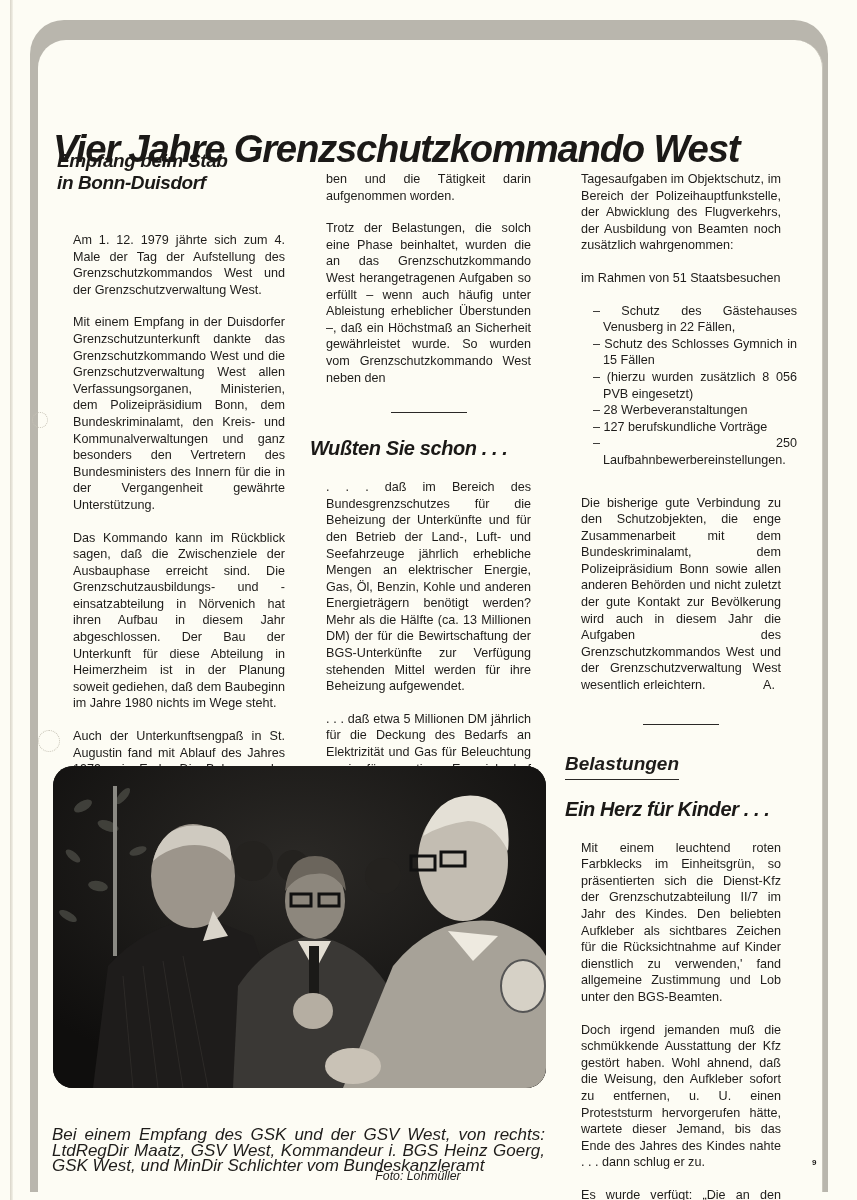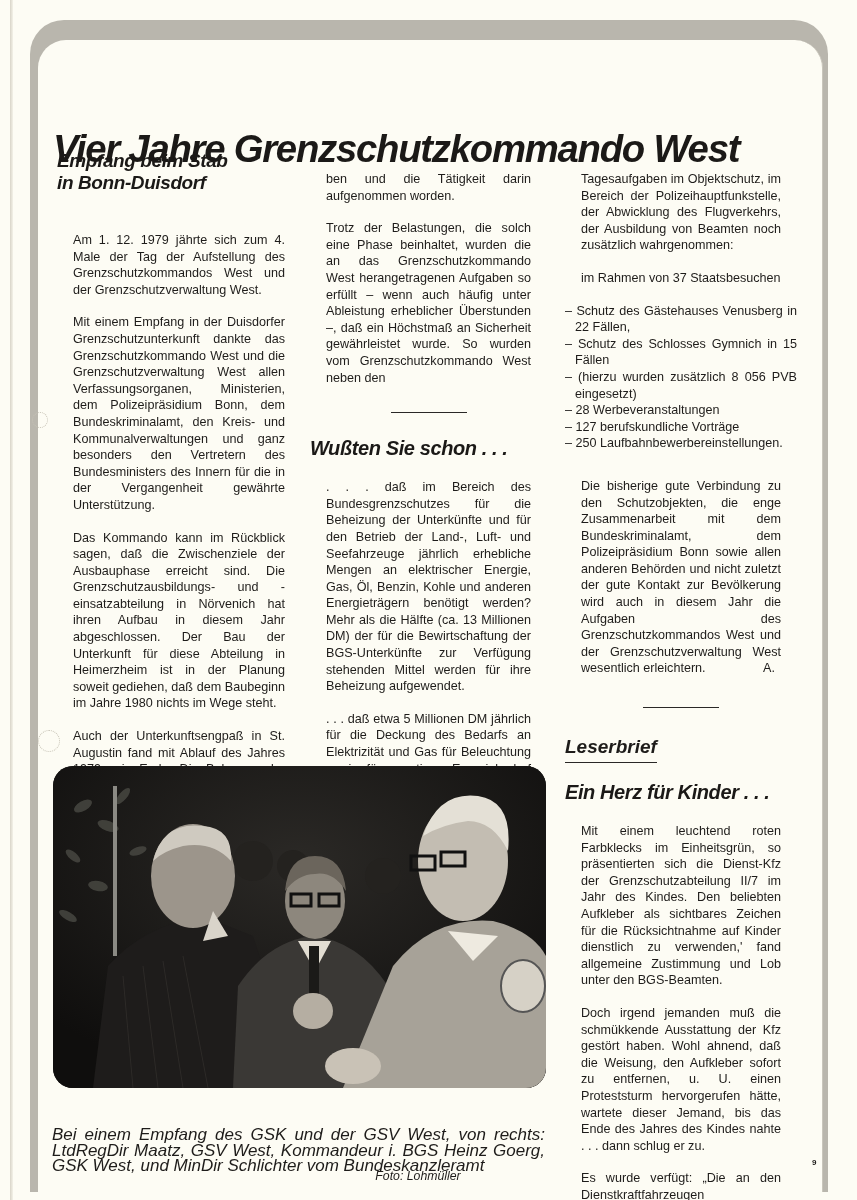--- a/index.html
+++ b/index.html
@@ -39,21 +39,21 @@
   .col1 { left: 57px; top: 150px; width: 244px; }
   .col2 { left: 310px; top: 155px; width: 237px; }
   .col3 { left: 565px; top: 155px; width: 232px; }
   .h2 {
     font-weight: bold; font-style: italic; font-size: 19px; line-height: 22px;
     letter-spacing: -0.4px; color: #1b1917; margin: 0; text-align: left;
   }
   .h2.sub { margin-bottom: 20px; font-size: 20px; }
   .rule { width: 76px; height: 0; border-top: 1.4px solid #2a2826; margin: 26px auto 24px auto; }
   .list { margin: 0; padding: 0; list-style: none; }
-  .list li { padding-left: 10px; text-indent: -10px; text-align: justify; }
+  .list li { padding-left: 10px; text-indent: -10px; text-align: justify; margin-left: 28px; }
   .sign-right { text-align: right; padding-right: 14px; }
   .leser {
     display: inline-block; font-size: 19px; line-height: 22px; font-weight: bold; font-style: italic;
     padding-bottom: 4px; border-bottom: 1.6px solid #2a2826; margin-top: 0; margin-bottom: 18px;
   }
   .photo {
     position: absolute; left: 53px; top: 766px; width: 493px; height: 322px;
     border-radius: 20px; overflow: hidden;
     background: radial-gradient(ellipse at 30% 40%, #3a3734 0%, #151413 70%);
   }
@@ -96,36 +96,36 @@
   <div class="rule"></div>
   <h2 class="h2 sub">Wußten Sie schon . . .</h2>
   <p>. . . daß im Bereich des Bundesgrenzschutzes für die Beheizung der Unterkünfte und für den Betrieb der Land-, Luft- und Seefahrzeuge jährlich erhebliche Mengen an elektrischer Energie, Gas, Öl, Benzin, Kohle und anderen Energieträgern benötigt werden? Mehr als die Hälfte (ca. 13 Millionen DM) der für die Bewirtschaftung der BGS-Unterkünfte zur Verfügung stehenden Mittel werden für ihre Beheizung aufgewendet.</p>
   <p class="gap">. . . daß etwa 5 Millionen DM jährlich für die Deckung des Bedarfs an Elektrizität und Gas für Beleuchtung sowie für sonstigen Energiebedarf ausgegeben werden?</p>
   <p class="gap">. . . daß der Bundesgrenzschutz jährlich für mehr als 11 Millionen DM Kraft- und Schmierstoffe benötigt? Das sind 34 Prozent der für die Haltung von Dienstfahrzeugen vorgesehenen Gesamtausgaben.</p>
   <p class="sign-right">owi</p>
 </div>
 
 <div class="col col3">
   <p>Tagesaufgaben im Objektschutz, im Bereich der Polizeihauptfunkstelle, der Abwicklung des Flugverkehrs, der Ausbildung von Beamten noch zusätzlich wahrgenommen:</p>
-  <p>im Rahmen von 37 Staatsbesuchen</p>
+  <p>im Rahmen von 51 Staatsbesuchen</p>
   <ul class="list">
     <li>– Schutz des Gästehauses Venusberg in 22 Fällen,</li>
     <li>– Schutz des Schlosses Gymnich in 15 Fällen</li>
     <li>– (hierzu wurden zusätzlich 8 056 PVB eingesetzt)</li>
     <li>– 28 Werbeveranstaltungen</li>
     <li>– 127 berufskundliche Vorträge</li>
     <li>– 250 Laufbahnbewerbereinstellungen.</li>
   </ul>
   <div style="height:10px"></div>
   <p>
     <span>Die bisherige gute Verbindung zu den Schutzobjekten, die enge Zusammenarbeit mit dem Bundeskriminalamt, dem Polizeipräsidium Bonn sowie allen anderen Behörden und nicht zuletzt der gute Kontakt zur Bevölkerung wird auch in diesem Jahr die Aufgaben des Grenzschutzkommandos West und der Grenzschutzverwaltung West wesentlich erleichtern.</span>
     <span style="float:right; padding-right:6px">A.</span>
   </p>
   <div class="rule" style="margin:30px auto 28px auto"></div>
-  <div class="leser">Leserbrief</div>
+  <div class="leser">Belastungen</div>
   <h2 class="h2 sub">Ein Herz für Kinder . . .</h2>
   <p>Mit einem leuchtend roten Farbklecks im Einheitsgrün, so präsentierten sich die Dienst-Kfz der Grenzschutzabteilung II/7 im Jahr des Kindes. Den beliebten Aufkleber als sichtbares Zeichen für die Rücksichtnahme auf Kinder dienstlich zu verwenden,' fand allgemeine Zustimmung und Lob unter den BGS-Beamten.</p>
   <p class="gap">Doch irgend jemanden muß die schmükkende Ausstattung der Kfz gestört haben. Wohl ahnend, daß die Weisung, den Aufkleber sofort zu entfernen, u. U. einen Proteststurm hervorgerufen hätte, wartete dieser Jemand, bis das Ende des Jahres des Kindes nahte . . . dann schlug er zu.</p>
   <p class="gap">Es wurde verfügt: „Die an den Dienstkraftfahrzeugen angebrachten Plaketten sind . . . mit Ablauf des ‚Jahr des Kindes' am 31. Dezember 1979 zu entfernen. Vollzug bis zum 2. Januar 1980.“</p>
   <p class="gap">Ein Herz für Kinder also nur auf Zeit? Schlimmer noch – durch diese ohne jedes Fingerspitzengefühl ergangene Weisung wird der gutgemeinten Idee der Anstrich der Freiwilligkeit genommen; sie wird zu einem bürokratischen Akt umfunktioniert und ihrer moralischen Werte entkleidet.</p>
   
 </div>
 
 <div class="photo" aria-label="Schwarzweißfoto: drei Männer beim Empfang, Händedruck zwischen Zivilist links und Uniformiertem rechts, Offizier in der Mitte">
   <svg width="493" height="322" viewBox="0 0 493 322">

